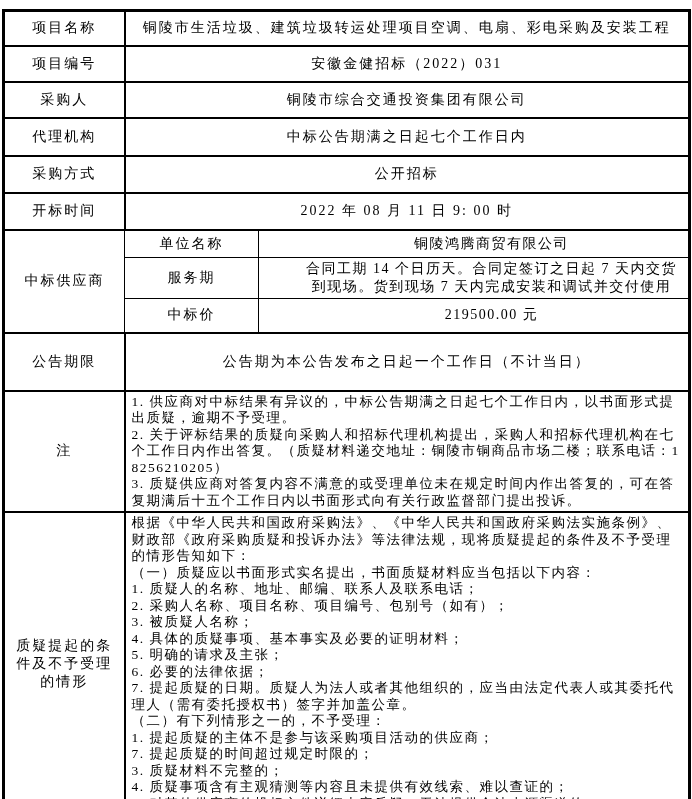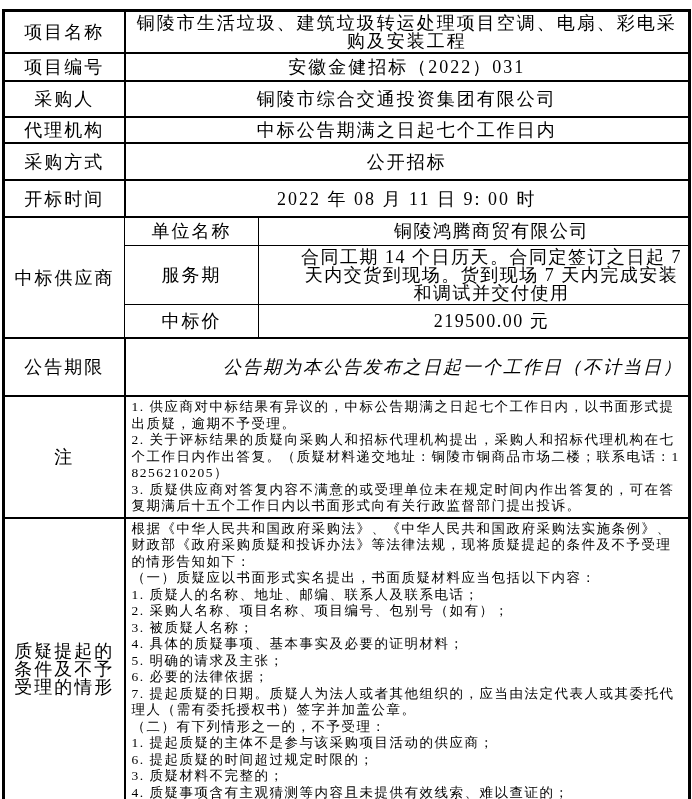--- a/index.html
+++ b/index.html
@@ -17,38 +17,37 @@
     table-layout: fixed;
     width: 686px;
     margin: 9px 2px 0 2px;
     border: 3px solid #000000;
   }
   col.c1 { width: 121px; }
   col.c2 { width: 134px; }
   col.c3 { width: 431px; }
   td {
     border: 2px solid #000000;
-    font-size: 18px;
+    font-size: 14px;
     line-height: 18px;
     padding: 2px 5px;
     vertical-align: middle;
     word-break: break-all;
   }
   td.lbl {
     text-align: center;
     letter-spacing: 2px;
   }
   td.val {
     text-align: center;
     letter-spacing: 2px;
   }
   td.val-left {
-    text-align: right;
+    text-align: center;
     letter-spacing: 2px;
-    font-style: italic;
   }
   td.sub-lbl {
     border-width: 1px;
     text-align: center;
     letter-spacing: 2px;
   }
   td.sub-val {
     border-width: 1px;
     text-align: center;
     letter-spacing: 1.5px;
@@ -58,23 +57,23 @@
   td.big-text {
     vertical-align: top;
     text-align: left;
     font-size: 13.5px;
     line-height: 16.5px;
     letter-spacing: 1.5px;
     padding: 2px 6px;
   }
   .para { margin: 0; }
   tr.h35 { height: 35px; }
-  tr.h36 { height: 28px; }
+  tr.h36 { height: 36px; }
   tr.h45 { height: 36px; }
-  tr.h38 { height: 26px; }
+  tr.h38 { height: 38px; }
   tr.h37 { height: 37px; }
   tr.h28 { height: 28px; }
   tr.h39 { height: 39px; }
   tr.h34 { height: 34px; }
   tr.h46 { height: 58px; }
 </style>
 </head>
 <body>
 
 <table class="doc">
@@ -150,20 +149,20 @@
       <div class="para">（一）质疑应以书面形式实名提出，书面质疑材料应当包括以下内容：</div>
       <div class="para">1. 质疑人的名称、地址、邮编、联系人及联系电话；</div>
       <div class="para">2. 采购人名称、项目名称、项目编号、包别号（如有）；</div>
       <div class="para">3. 被质疑人名称；</div>
       <div class="para">4. 具体的质疑事项、基本事实及必要的证明材料；</div>
       <div class="para">5. 明确的请求及主张；</div>
       <div class="para">6. 必要的法律依据；</div>
       <div class="para">7. 提起质疑的日期。质疑人为法人或者其他组织的，应当由法定代表人或其委托代理人（需有委托授权书）签字并加盖公章。</div>
       <div class="para">（二）有下列情形之一的，不予受理：</div>
       <div class="para">1. 提起质疑的主体不是参与该采购项目活动的供应商；</div>
-      <div class="para">6. 提起质疑的时间超过规定时限的；</div>
+      <div class="para">7. 提起质疑的时间超过规定时限的；</div>
       <div class="para">3. 质疑材料不完整的；</div>
       <div class="para">4. 质疑事项含有主观猜测等内容且未提供有效线索、难以查证的；</div>
       <div class="para">5. 对其他供应商的投标文件详细内容质疑，无法提供合法来源渠道的。</div>
     </td>
   </tr>
 </tbody>
   </table>
 
 </body></html>

